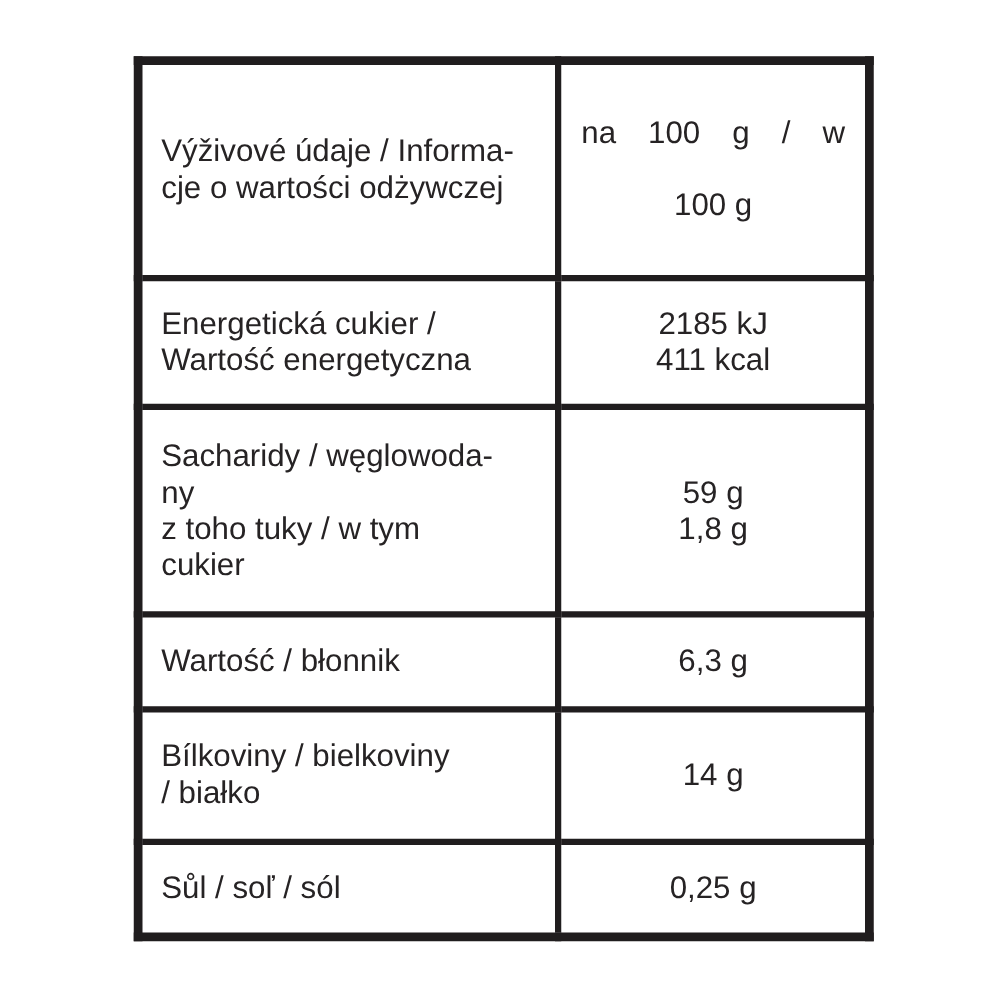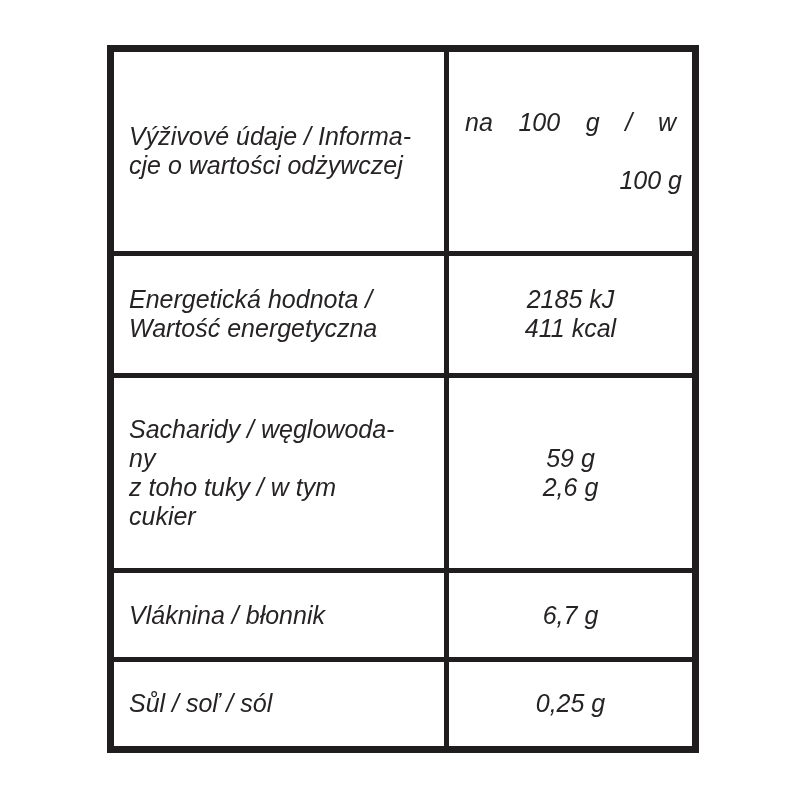--- a/index.html
+++ b/index.html
@@ -7,21 +7,20 @@
     padding: 0;
     background: #ffffff;
   }
   .canvas {
     position: relative;
     width: 800px;
     height: 800px;
     background: #ffffff;
     font-family: "Liberation Sans", "DejaVu Sans", sans-serif;
     color: #262324;
-    font-style: italic;
   }
   table.nutrition {
     position: absolute;
     left: 107px;
     top: 45px;
     width: 585px;
     height: 708px;
     border-collapse: collapse;
     table-layout: fixed;
   }
@@ -59,21 +58,21 @@
     white-space: pre-line;
   }
   .justify-line {
     display: block;
     text-align: justify;
     text-align-last: justify;
     padding: 0 6px;
   }
   .center-line {
     display: block;
-    text-align: right;
+    text-align: center;
   }
 </style>
 </head>
 <body>
 
 <div class="canvas">
   <table class="nutrition">
     <colgroup>
       <col class="c-label">
       <col class="c-value">
@@ -81,36 +80,41 @@
     <tbody>
       <tr class="r-header">
         <td class="label-cell">Výživové údaje / Informa-
 cje o wartości odżywczej</td>
         <td class="value-cell">
           <span class="justify-line">na 100 g / w</span>
           <span class="center-line">100 g</span>
         </td>
       </tr>
       <tr class="r-energy">
-        <td class="label-cell">Energetická hodnota /
+        <td class="label-cell">Energetická cukier /
 Wartość energetyczna</td>
         <td class="value-cell">2185 kJ
 411 kcal</td>
       </tr>
       <tr class="r-carbs">
         <td class="label-cell">Sacharidy / węglowoda-
 ny
 z toho tuky / w tym
 cukier</td>
         <td class="value-cell">59 g
-2,6 g</td>
+1,8 g</td>
       </tr>
       <tr class="r-fiber">
-        <td class="label-cell">Vláknina / błonnik</td>
-        <td class="value-cell">6,7 g</td>
+        <td class="label-cell">Wartość / błonnik</td>
+        <td class="value-cell">6,3 g</td>
+      </tr>
+      <tr class="r-protein">
+        <td class="label-cell">Bílkoviny / bielkoviny
+/ białko</td>
+        <td class="value-cell">14 g</td>
       </tr>
       <tr class="r-salt">
         <td class="label-cell">Sůl / soľ / sól</td>
         <td class="value-cell">0,25 g</td>
       </tr>
     </tbody>
   </table>
 </div>
 
 </body></html>

